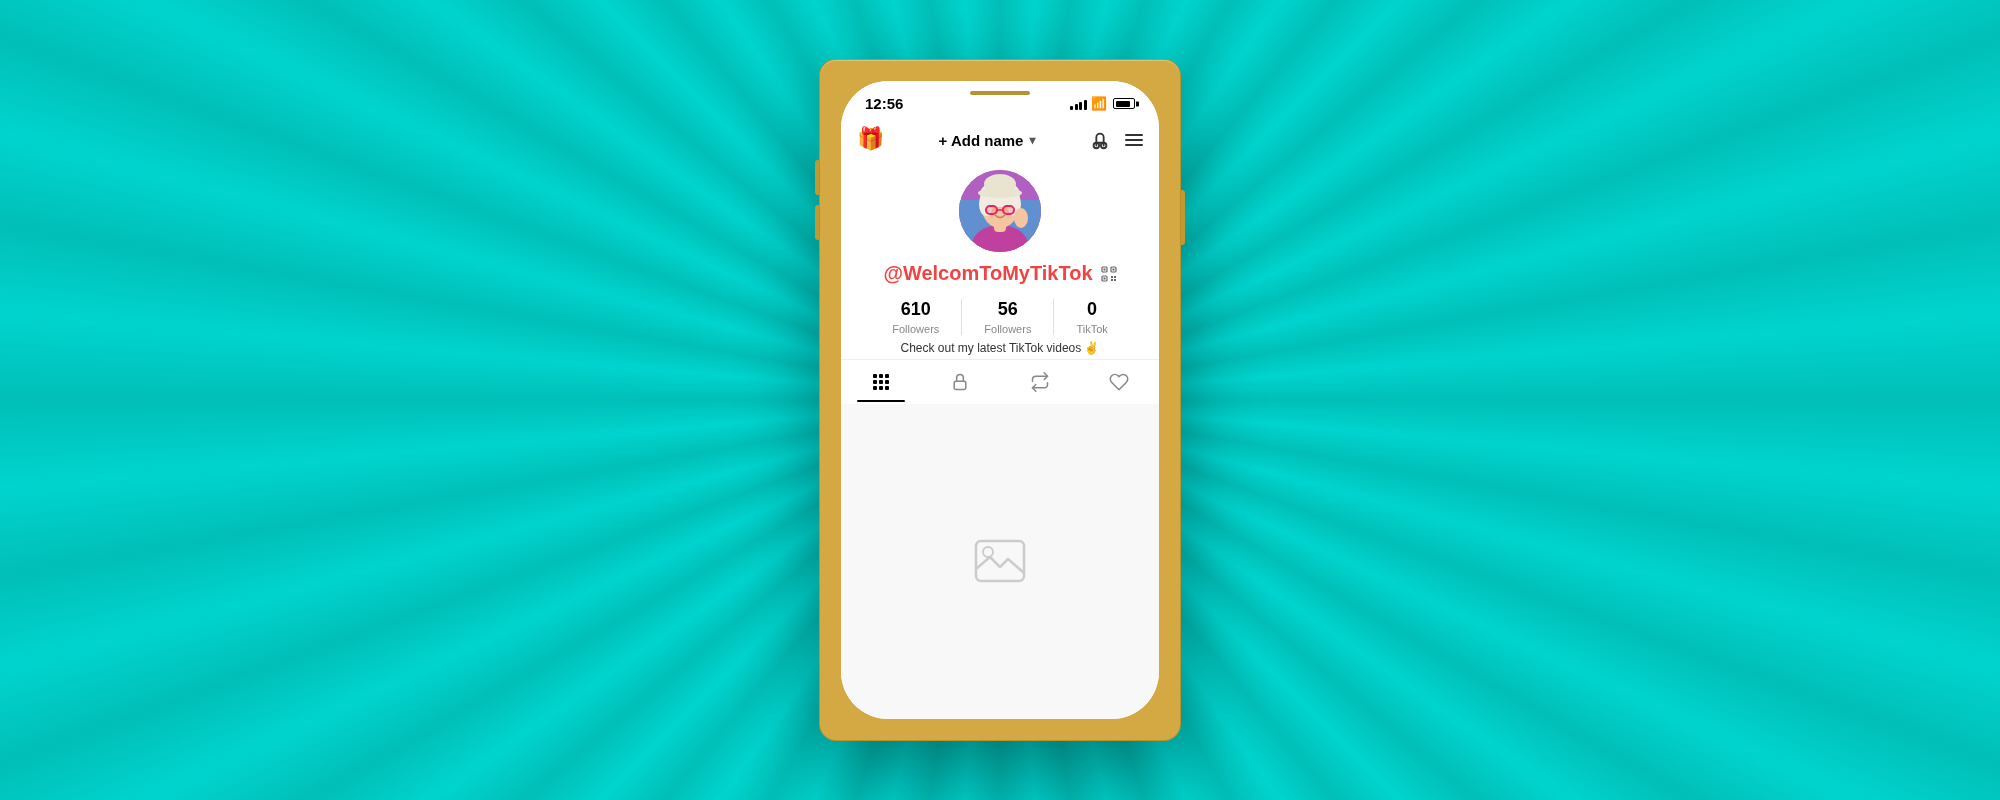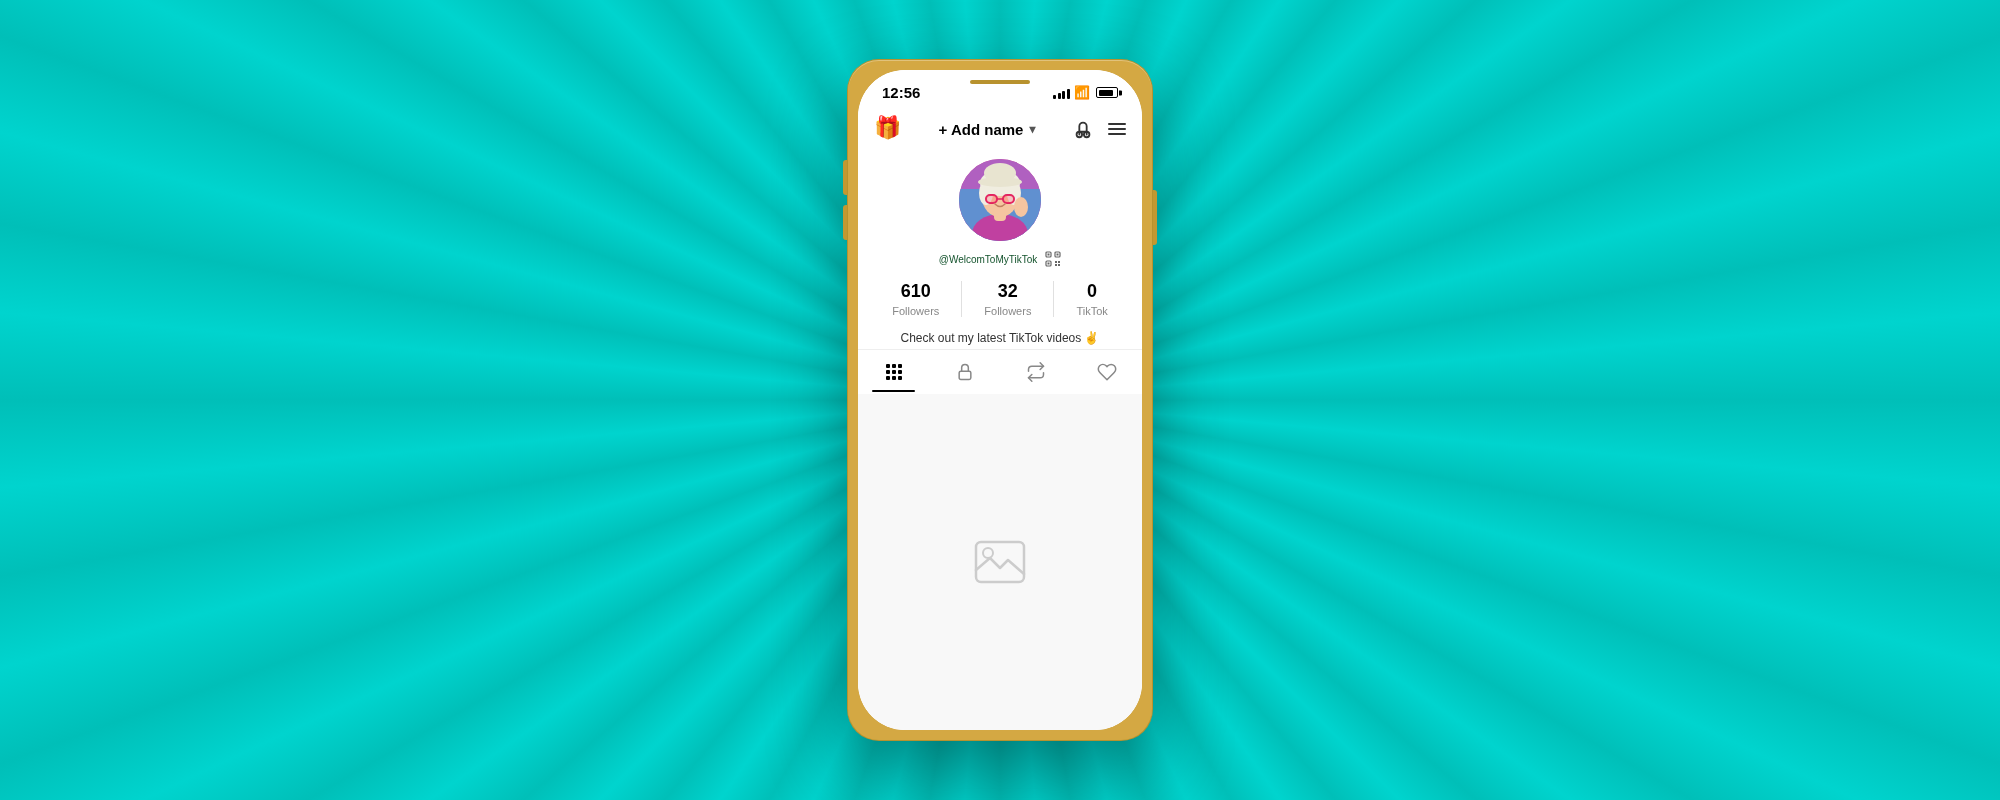--- a/index.html
+++ b/index.html
@@ -77,25 +77,25 @@
     
     .phone-wrapper {
       position: relative;
       z-index: 10;
       display: flex;
       align-items: center;
       justify-content: center;
     }
 
     .phone-frame {
-      width: 304px;
+      width: 360px;
       height: 680px;
       background: #d4a843;
-      border-radius: 31px;
-      padding: 10px;
+      border-radius: 16px;
+      padding: 21px;
       box-shadow:
         0 0 0 1px #b8922e,
         0 30px 80px rgba(0,0,0,0.4),
         inset 0 1px 0 rgba(255,255,255,0.3);
       position: relative;
     }
 
     .phone-inner {
       width: 100%;
       height: 100%;
@@ -297,31 +297,31 @@
     }
 
     .username-row {
       display: flex;
       align-items: center;
       gap: 8px;
       margin-bottom: 14px;
     }
 
     .username-text {
-      font-size: 10px;
-      font-weight: 400;
-      color: #14532d;
+      font-size: 20px;
+      font-weight: 700;
+      color: #ef4444;
     }
 
     
     .stats-row {
       display: flex;
       justify-content: center;
       gap: 0;
-      margin-bottom: 14px;
+      margin-bottom: 6px;
       width: 100%;
     }
 
     .stat-item {
       display: flex;
       flex-direction: column;
       align-items: center;
       padding: 0 22px;
       border-right: 1px solid #e0e0e0;
     }
@@ -592,21 +592,21 @@
               <rect x="13" y="13" width="2" height="2" fill="#666"></rect>
             </svg>
           </div>
 
           <div class="stats-row">
             <div class="stat-item">
               <span class="stat-number">610</span>
               <span class="stat-label">Followers</span>
             </div>
             <div class="stat-item">
-              <span class="stat-number">32</span>
+              <span class="stat-number">56</span>
               <span class="stat-label">Followers</span>
             </div>
             <div class="stat-item">
               <span class="stat-number">0</span>
               <span class="stat-label">TikTok</span>
             </div>
           </div>
 
 
           <div class="bio-text">Check out my latest TikTok videos ✌️</div>

